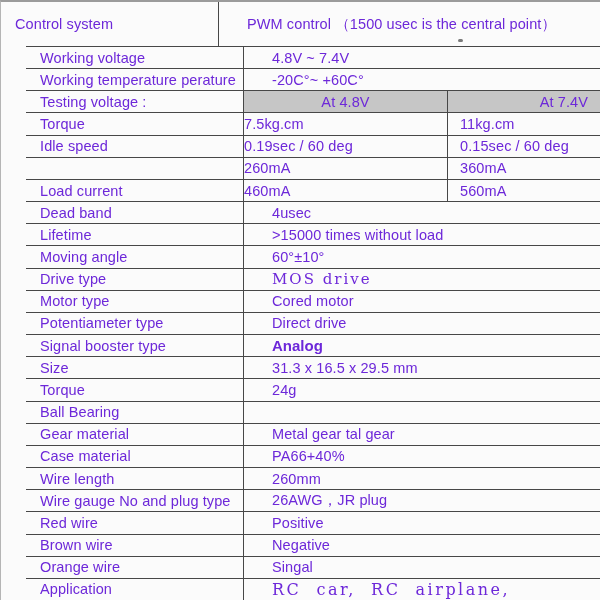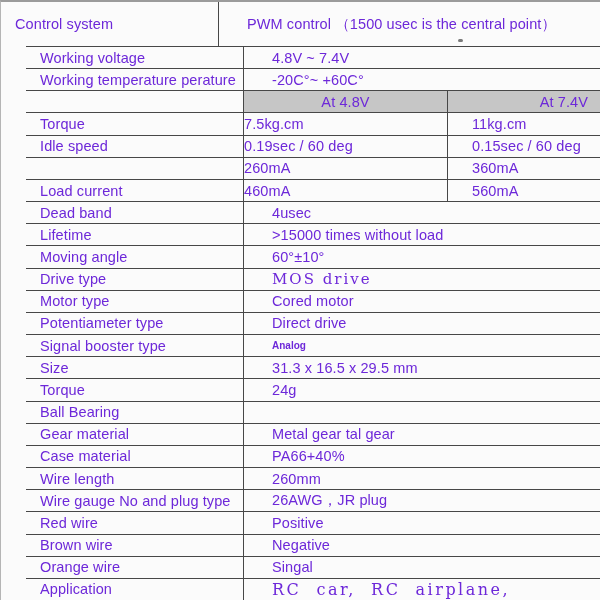--- a/index.html
+++ b/index.html
@@ -50,21 +50,21 @@
     padding-left: 28px;
   }
 
   .sub1 {
     grid-column: 2;
     border-left: 1.5px solid var(--line, #474747);
   }
   .sub2 {
     grid-column: 3;
     border-left: 1.5px solid var(--line, #474747);
-    padding-left: 24px;
+    padding-left: 12px;
   }
 
   
   .row.hdr .sub1,
   .row.hdr .sub2 { background: var(--header-bg, #c6c6c6); }
   .row.hdr .sub1 { justify-content: center; padding-left: 0; }
   .row.hdr .sub2 { justify-content: flex-end; padding-left: 0; padding-right: 12px; }
 
   
   .v-serif {
@@ -72,21 +72,21 @@
     font-size: 15px;
     letter-spacing: 2px;
   }
   .v-serif-wide {
     font-family: "DejaVu Serif", serif;
     font-size: 16px;
     letter-spacing: 2.5px;
     white-space: pre;
   }
   .v-small-bold {
-    font-size: 10px;
+    font-size: 15px;
     font-weight: 700;
     letter-spacing: 0;
     text-align: right;
   }
 
   
   .artifact-dot {
     position: absolute;
     left: 458px;
     top: 39px;
@@ -107,20 +107,21 @@
       </div>
       <div class="row">
         <div class="cell label">Working voltage</div>
         <div class="cell value">4.8V ~ 7.4V</div>
       </div>
       <div class="row">
         <div class="cell label">Working temperature perature</div>
         <div class="cell value">-20C°~ +60C°</div>
       </div>
       <div class="row hdr">
+        <div class="cell label">Testing voltage :</div>
         <div class="cell sub1">At 4.8V</div>
         <div class="cell sub2">At 7.4V</div>
       </div>
       <div class="row">
         <div class="cell label">Torque</div>
         <div class="cell sub1">7.5kg.cm</div>
         <div class="cell sub2">11kg.cm</div>
       </div>
       <div class="row">
         <div class="cell label">Idle speed</div>

